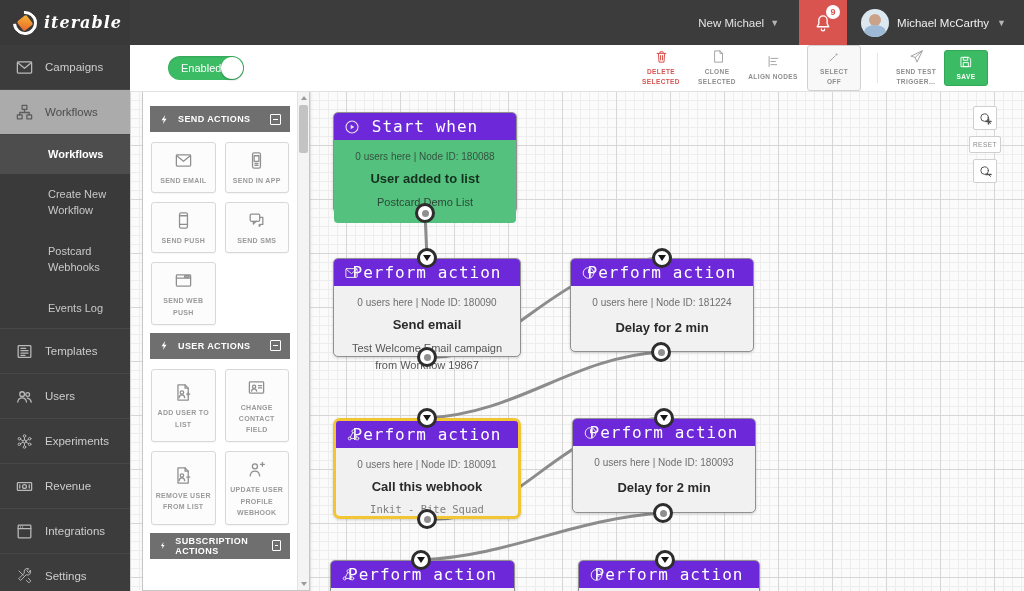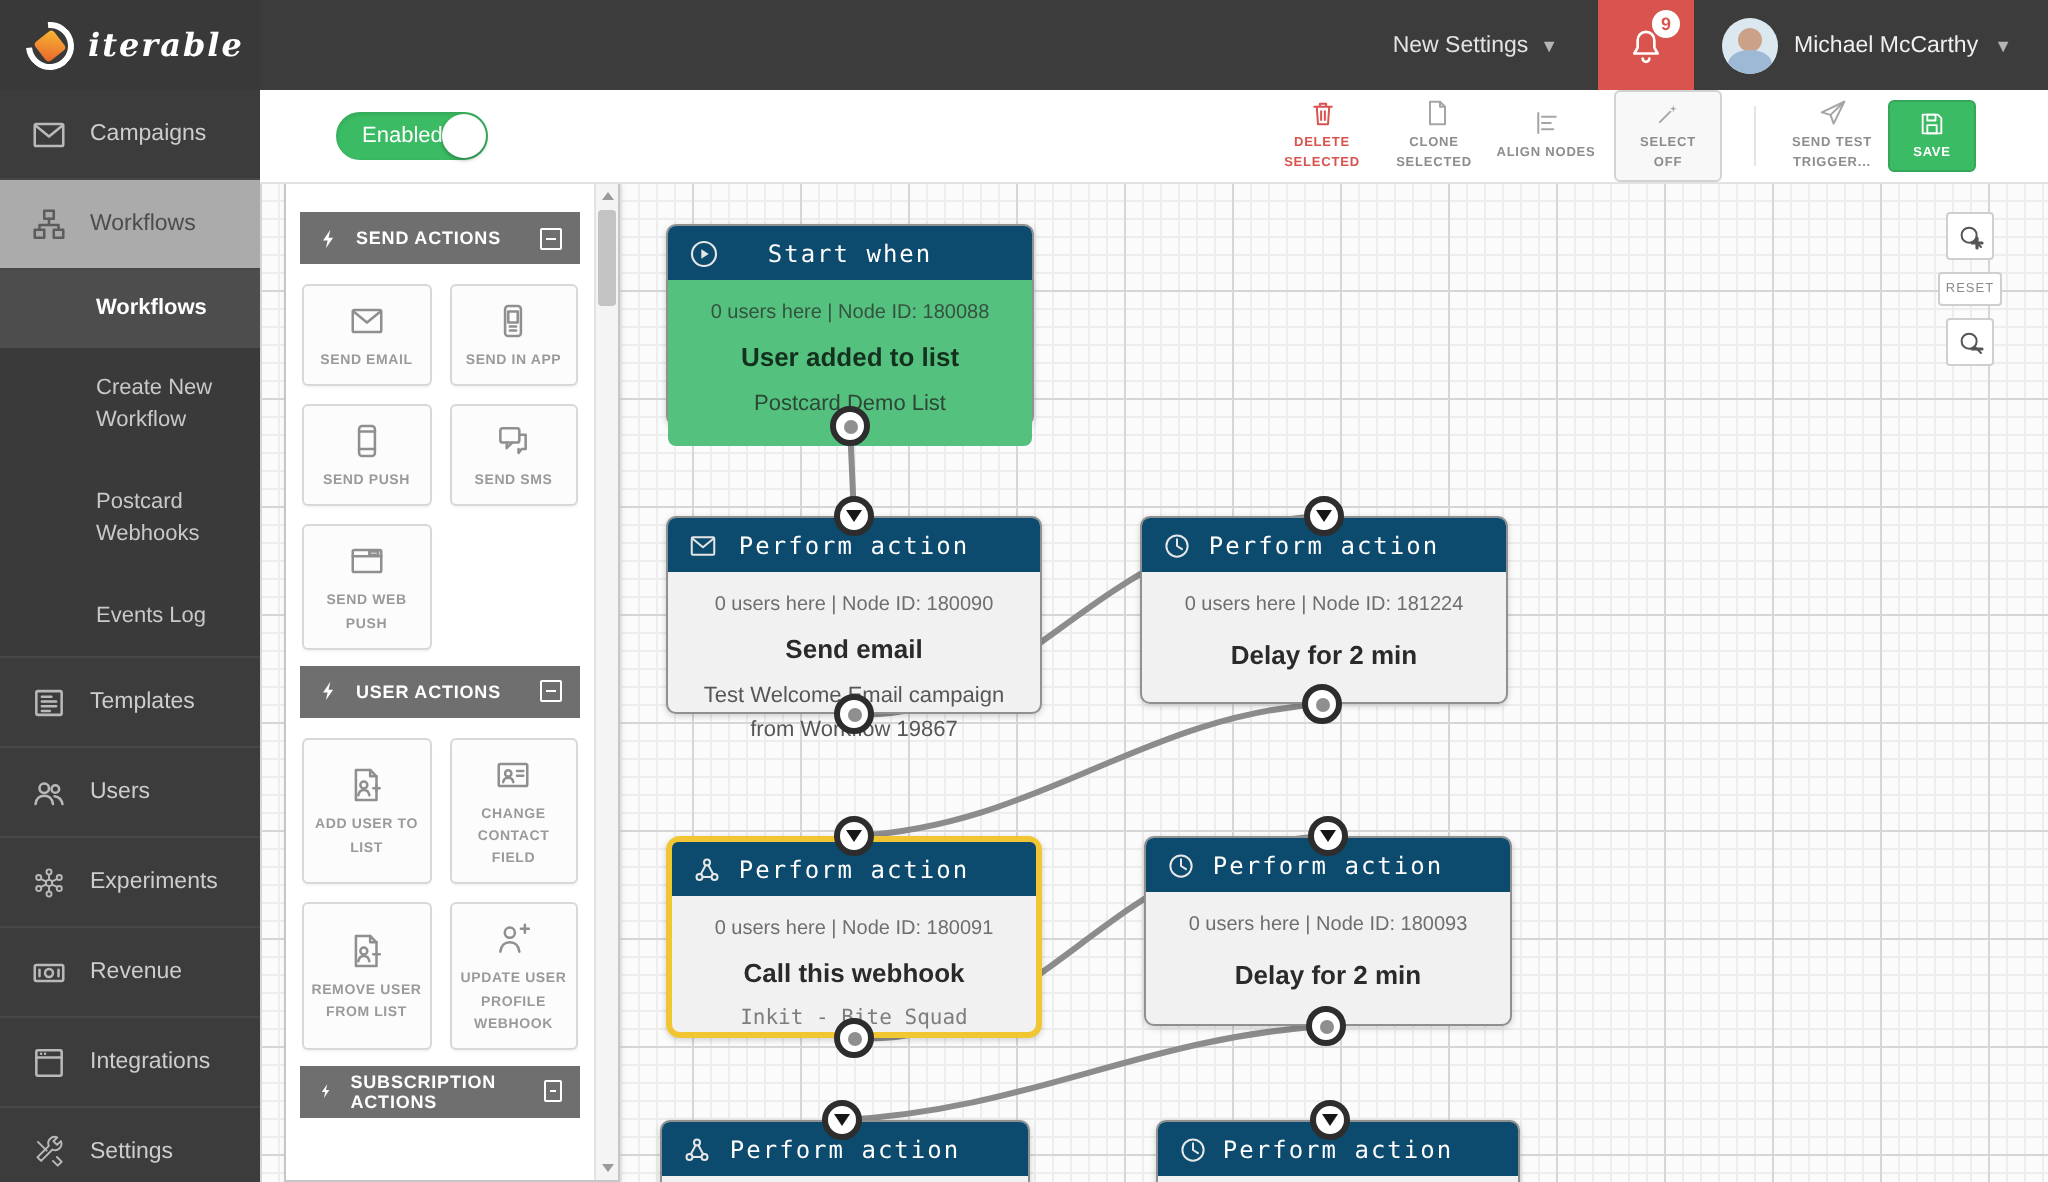--- a/index.html
+++ b/index.html
@@ -53,21 +53,21 @@
   .canvas { position:absolute; left:130px; top:91px; width:894px; height:500px; overflow:hidden; background-color:#fbfbfb;
     background-image:
       linear-gradient(to right, #d6d6d6 1px, transparent 1px),
       linear-gradient(to bottom, #d6d6d6 1px, transparent 1px),
       linear-gradient(to right, #ededed 1px, transparent 1px),
       linear-gradient(to bottom, #ededed 1px, transparent 1px);
     background-size: 54px 54px, 54px 54px, 9px 9px, 9px 9px; }
   .edges { position:absolute; left:0; top:0; z-index:1; }
 
   .node { position:absolute; background:#f1f1f1; border:1px solid #909090; border-radius:5px; box-shadow:0 1px 3px rgba(0,0,0,.18); z-index:2; }
-  .node-header { background:#0c4a6e; color:#fff; font-family:"DejaVu Sans Mono", monospace; font-size:12px; letter-spacing:1px; height:27px; display:flex; align-items:center; justify-content:center; border-radius:4px 4px 0 0; position:relative; }
+  .node-header { background:#6d28d9; color:#fff; font-family:"DejaVu Sans Mono", monospace; font-size:16px; letter-spacing:1px; height:27px; display:flex; align-items:center; justify-content:center; border-radius:4px 4px 0 0; position:relative; }
   .nh-icon { position:absolute; left:10px; top:50%; transform:translateY(-50%); color:#e6e6e6; }
   .node-body { padding:11px 10px 12px; text-align:center; }
   .n-meta { font-size:10px; color:#6e6e6e; margin-bottom:9px; }
   .n-title { font-size:13px; font-weight:bold; color:#2a2a2a; }
   .n-sub { font-size:11px; color:#565656; margin-top:8px; line-height:1.5; }
   .n-sub.mono { font-family:"DejaVu Sans Mono", monospace; color:#7d7d7d; font-size:10.5px; }
   .node.start .node-body { background:#55c17e; border-radius:0 0 4px 4px; }
   .node.start .n-meta { color:#34523f; }
   .node.start .n-title { color:#14301f; }
   .node.start .n-sub { color:#2c4736; }
@@ -258,21 +258,21 @@
 
 <div class="topbar">
   <div class="logo-block">
     <span class="logo-ring">
         <span class="logo-cube"></span>
       </span>
     <span class="logo-text">iterable</span>
   </div>
   <div class="topbar-right">
     <div class="project-dd">
-      <span>New Settings</span>
+      <span>New Michael</span>
       <span class="caret">▼</span>
     </div>
     <div class="bell-wrap">
       <svg class="ico" width="20" height="20" style="color:#fff">
           <use href="#i-bell"></use>
         </svg>
       <span class="bell-badge">9</span>
     </div>
     <div class="user-wrap">
       <span class="avatar">

